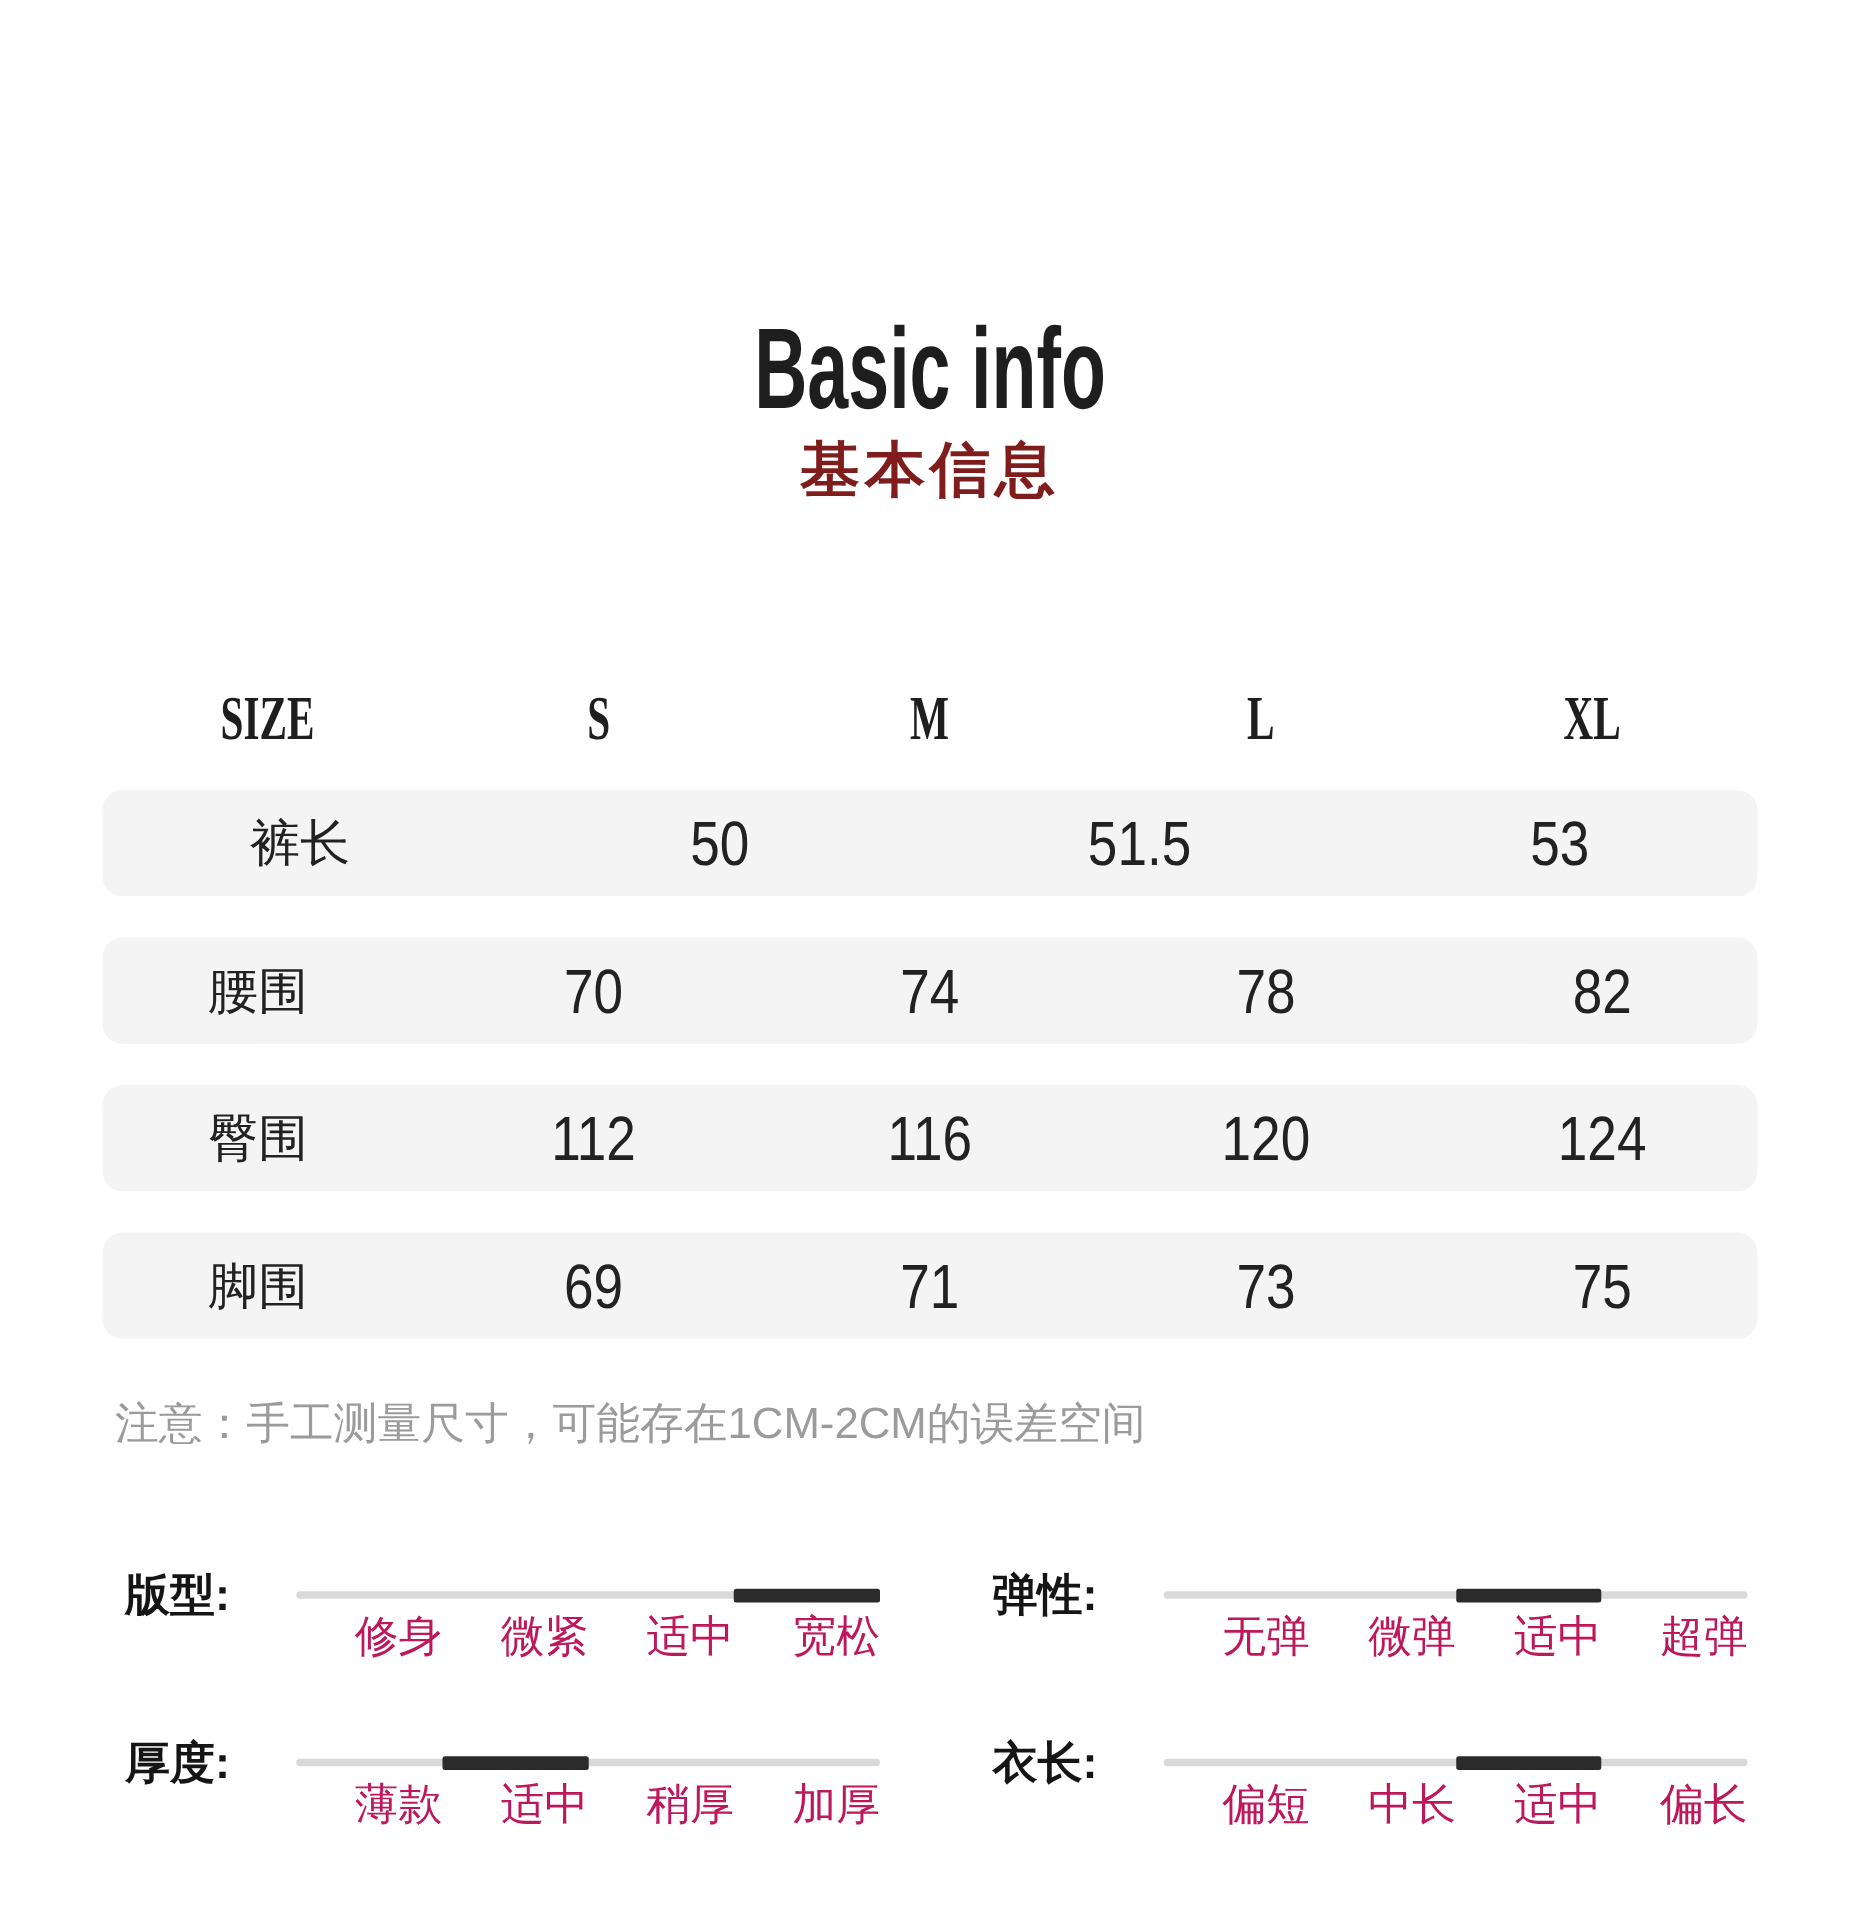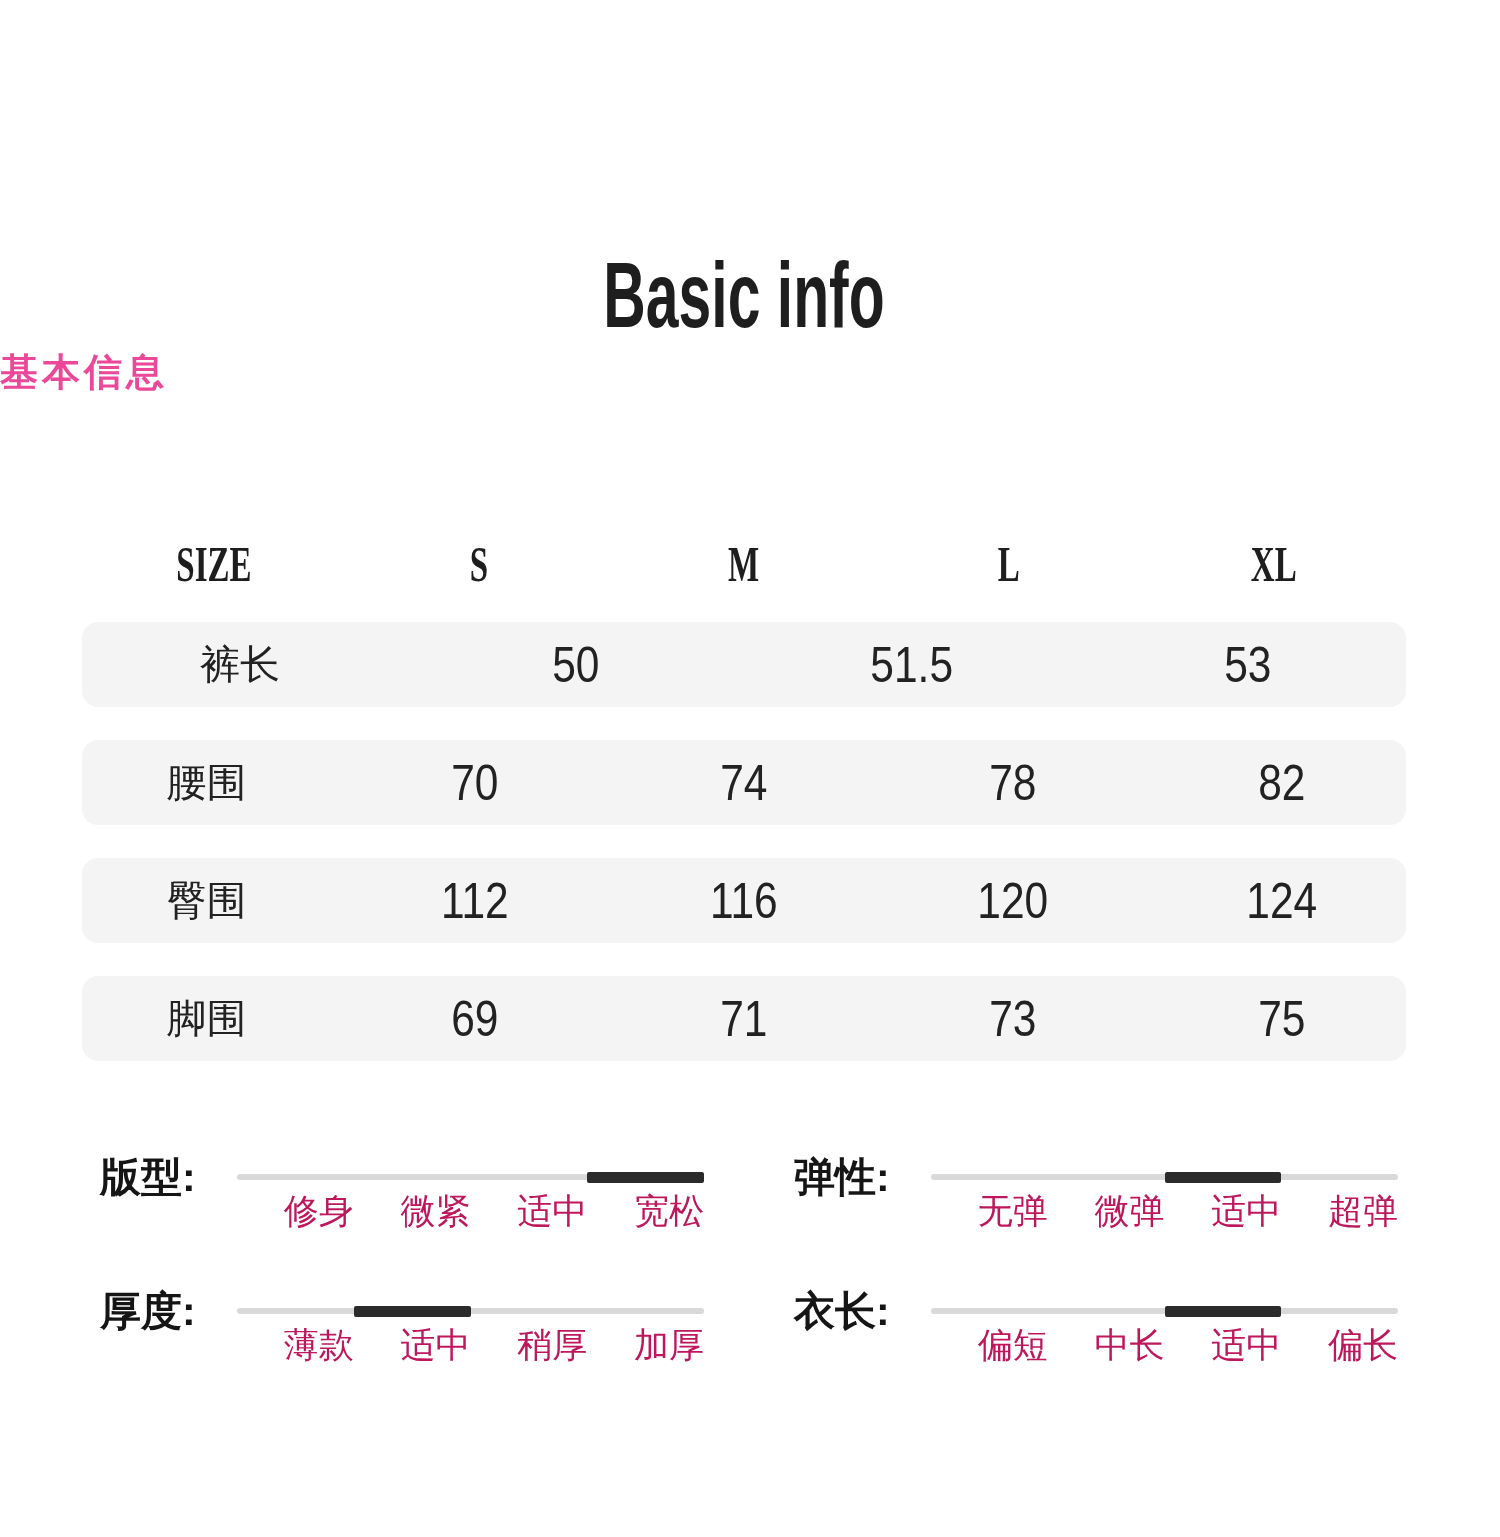--- a/index.html
+++ b/index.html
@@ -6,22 +6,22 @@
   .page{
     position:relative;width:1488px;height:1537px;background:#ffffff;overflow:hidden;
     font-family:"Liberation Sans","DejaVu Sans",sans-serif;color:#1e1e1e;margin-top:12px;
   }
   
   .title{
     margin:237px 0 0;font-size:92px;font-weight:700;line-height:1;text-align:center;
     transform:scaleX(0.64);transform-origin:50% 50%;letter-spacing:0px;color:#1e1e1e;
   }
   .subtitle{
-    margin:12px 0 0;font-size:38px;font-weight:600;line-height:1;text-align:left;
-    letter-spacing:4px;color:#ec4899;
+    margin:12px 0 0;font-size:48px;font-weight:600;line-height:1;text-align:center;
+    letter-spacing:4px;color:#7f1d1d;
   }
   
   .size-table{margin:0 82px;}
   .thead{display:flex;margin-top:148px;height:50px;align-items:center;font-family:Liberation Serif, serif;}
   .thead .cell{flex:1;text-align:center;font-size:50px;font-weight:700;line-height:1;}
   .cond{display:inline-block;transform:scaleX(0.66);transform-origin:50% 50%;}
   .trow{
     display:flex;align-items:center;height:85px;margin-top:33px;
     background:#f4f4f5;border-radius:16px;gap:20px;
   }
@@ -29,21 +29,21 @@
   .row-label{font-size:40px;font-weight:500;color:#222;}
   .num{display:inline-block;font-size:50px;font-weight:400;transform:scaleX(0.85);transform-origin:50% 50%;color:#222;}
   
   .note{margin:47px 0 0 92px;font-size:35px;line-height:42px;color:#9b9b9b;font-weight:400;}
   
   .attrs{
     display:grid;grid-template-columns:1fr 1fr;column-gap:90px;row-gap:56px;
     margin:93px 90px 0 100px;
   }
   .attr{display:flex;align-items:flex-start;}
-  .attr-label{width:137px;flex:none;font-size:41px;font-weight:700;line-height:46px;color:#151515;}
+  .attr-label{width:137px;flex:none;font-size:36px;font-weight:700;line-height:46px;color:#151515;}
   .slider{flex:1;min-width:0;}
   .slider-scale{position:relative;height:12px;margin-top:17px;}
   .slider-track{position:absolute;left:0;right:0;top:50%;height:6px;margin-top:-3px;background:#d9d9d9;border-radius:3px;}
   .slider-fill{position:absolute;top:50%;height:11px;margin-top:-5.5px;width:25%;background:#2b2b2b;border-radius:2px;left:0;}
   .slider-opts{display:flex;margin-top:7px;}
   .slider-opts span{flex:1;text-align:right;font-size:35px;line-height:42px;color:#be185d;font-weight:400;}
 </style>
 </head>
 <body>
 
@@ -86,20 +86,21 @@
 
     <div class="trow">
       <div class="cell"><span class="row-label">脚围</span></div>
       <div class="cell"><span class="num">69</span></div>
       <div class="cell"><span class="num">71</span></div>
       <div class="cell"><span class="num">73</span></div>
       <div class="cell"><span class="num">75</span></div>
     </div>
   </div>
 
+  <p class="note">注意：手工测量尺寸，可能存在1CM-2CM的误差空间</p>
 
   <div class="attrs">
 
     <div class="attr">
       <span class="attr-label">版型:</span>
       <div class="slider">
         <div class="slider-scale">
           <div class="slider-track"></div>
           <div class="slider-fill" style="left: 75%;"></div>
         </div>

